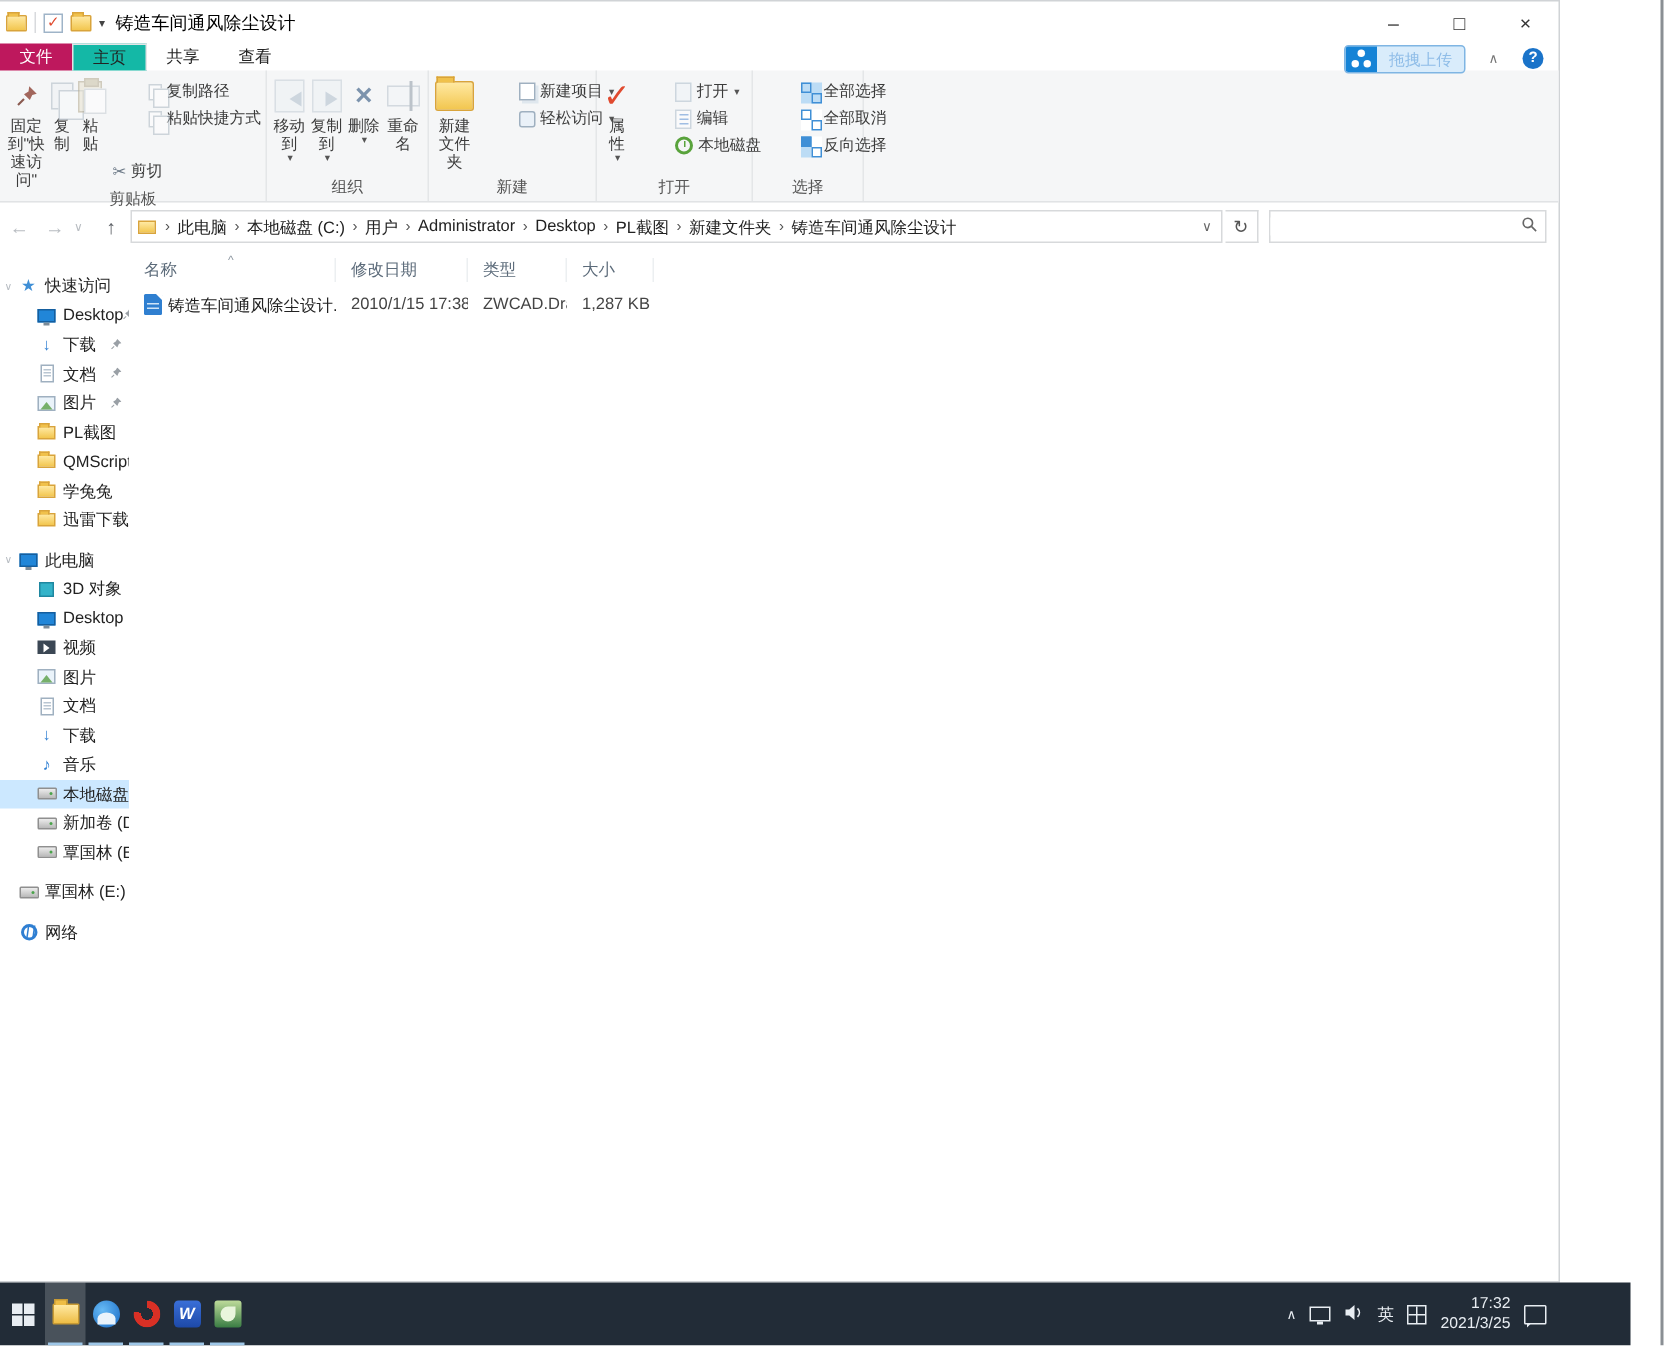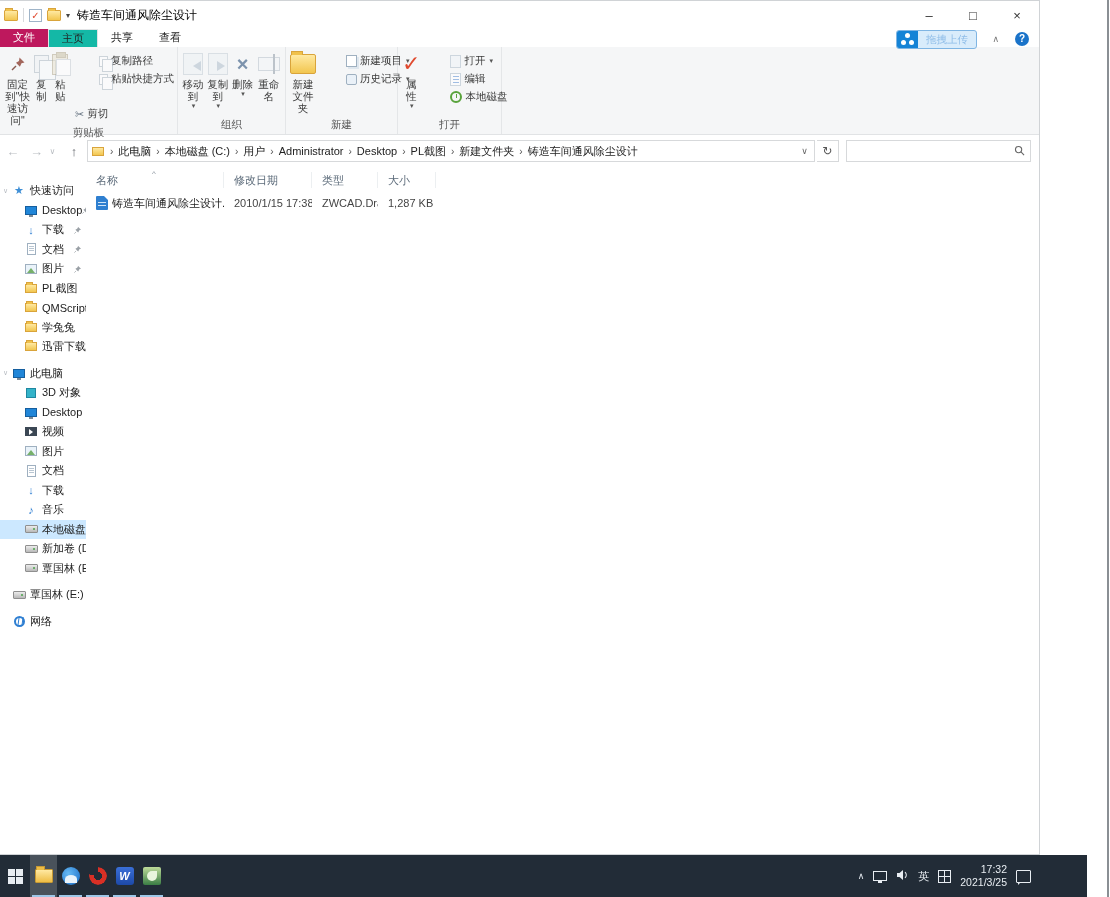--- a/index.html
+++ b/index.html
@@ -303,21 +303,21 @@
             <span>新建 文件夹</span>
           </div>
           <div class="smallcol">
             <div class="smallitem">
               <span class="ic-newitem"></span>
               <span>新建项目</span>
                 <span class="dd">▾</span>
             </div>
             <div class="smallitem">
               <span class="ic-easy"></span>
-              <span>历史记录</span>
+              <span>轻松访问</span>
                 <span class="dd">▾</span>
             </div>
           </div>
         </div>
         <div class="rlabel">新建</div>
       </div>
 
       <div class="rgroup" style="width:104px">
         <div class="rbody">
           <div class="bigbtn" style="width:28px">
@@ -339,20 +339,39 @@
             </div>
             <div class="smallitem">
               <span class="ic-history"></span>
               <span>本地磁盘</span>
             </div>
           </div>
         </div>
         <div class="rlabel">打开</div>
       </div>
 
+      <div class="rgroup" style="width:74px">
+        <div class="rbody">
+          <div class="smallcol">
+            <div class="smallitem">
+              <span class="ic-grid"></span>
+              <span>全部选择</span>
+            </div>
+            <div class="smallitem">
+              <span class="ic-grid none"></span>
+              <span>全部取消</span>
+            </div>
+            <div class="smallitem">
+              <span class="ic-grid invert"></span>
+              <span>反向选择</span>
+            </div>
+          </div>
+        </div>
+        <div class="rlabel">选择</div>
+      </div>
 
     </div>
 
     <div class="addressrow">
       <span class="nav-btn">←</span>
       <span class="nav-btn">→</span>
       <span class="nav-dd">∨</span>
       <span class="nav-btn enabled">↑</span>
       <div class="addressbox">
         <span class="mini-folder"></span>

